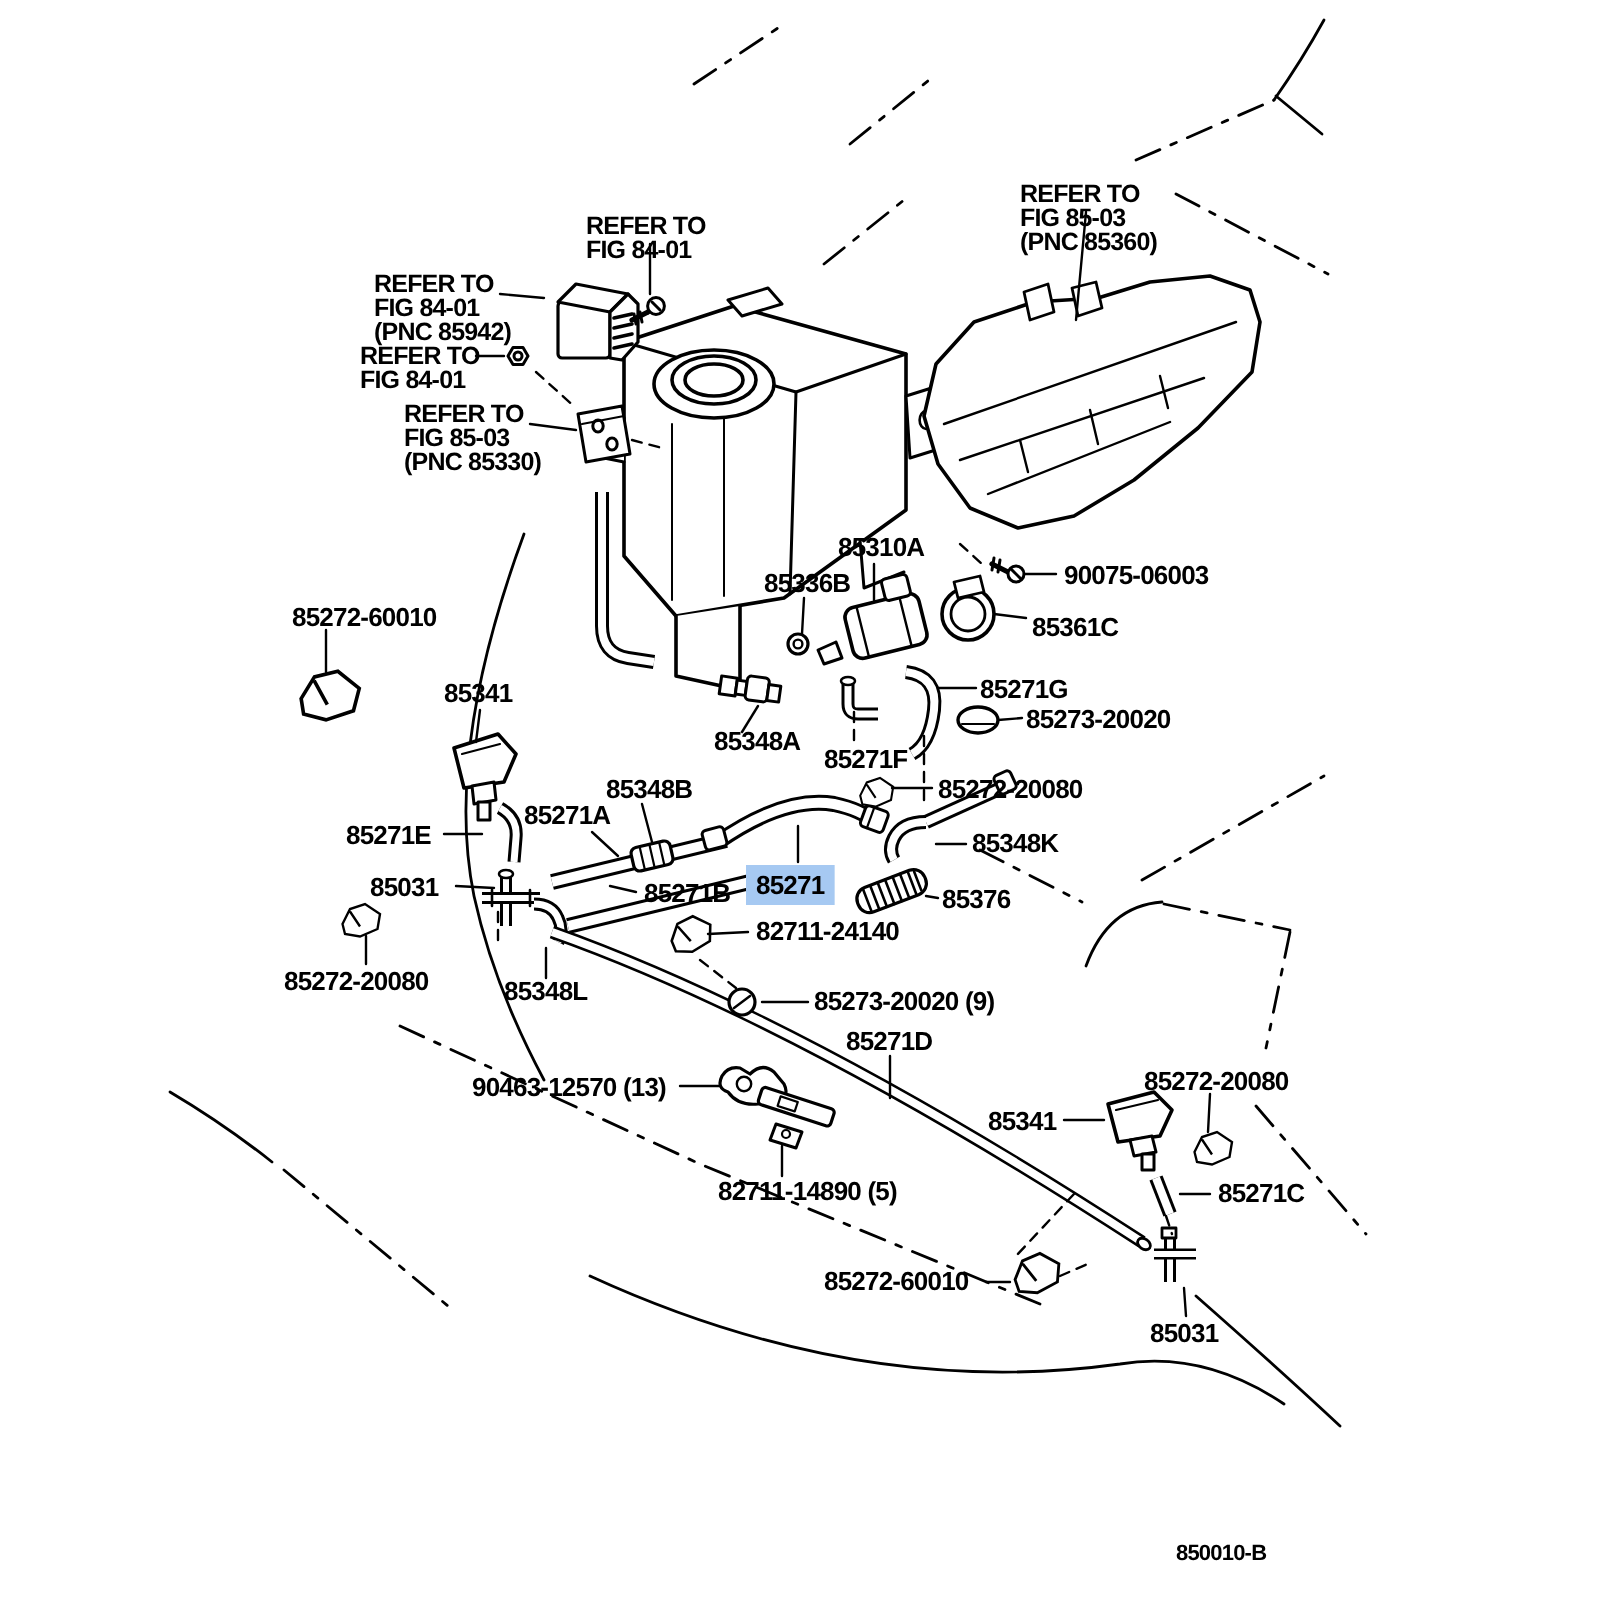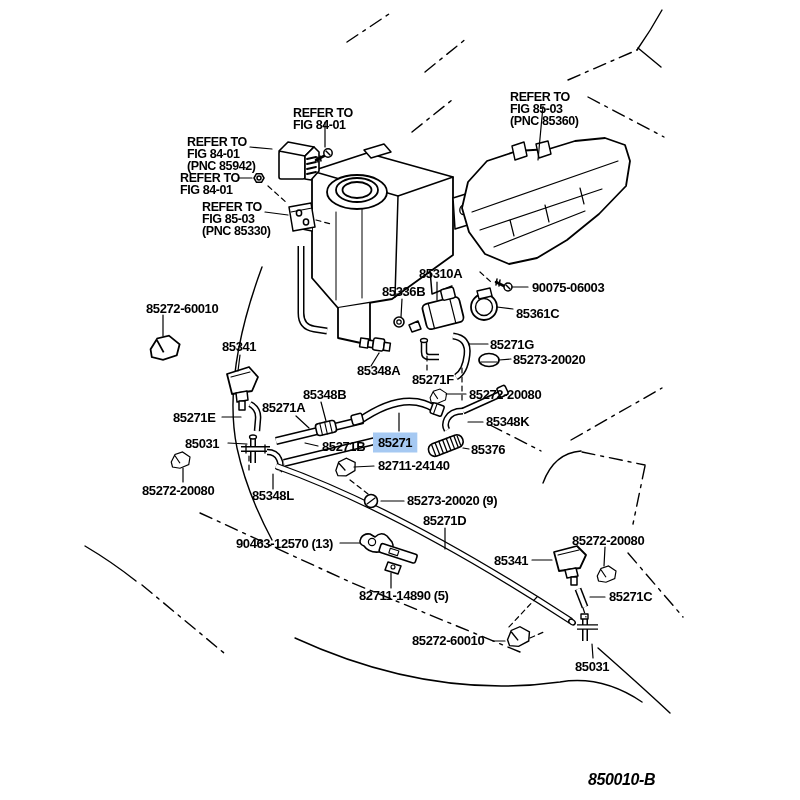--- a/index.html
+++ b/index.html
@@ -2,22 +2,22 @@
 <html><head>
 <meta charset="utf-8">
 <style>
   html,body{margin:0;padding:0;background:#fff;}
   .stage{position:relative;width:800px;height:800px;background:#fff;overflow:hidden;
          font-family:"Liberation Sans",sans-serif;}
   svg{position:absolute;left:0;top:0;}
   svg text{font-family:"Liberation Sans","DejaVu Sans",sans-serif;}
   .part{font-weight:700;font-size:13px;letter-spacing:-0.4px;fill:#000;}
   .note{font-weight:700;font-size:12.5px;letter-spacing:-0.4px;fill:#000;}
-  .figcode{position:absolute;left:588px;top:771px;font-weight:700;font-size:16px;
-           letter-spacing:-0.4px;color:#000;font-style:italic;}
+  .figcode{position:absolute;left:588px;top:771px;font-weight:700;font-size:11px;
+           letter-spacing:-0.4px;color:#000;}
   .art{stroke:#000;fill:none;stroke-linecap:round;stroke-linejoin:round;}
 </style>
 </head>
 <body>
 
 <div class="stage">
 <svg id="art" viewBox="0 0 800 800" width="800" height="800" xmlns="http://www.w3.org/2000/svg">
   <defs>
     <path id="clip-shape" d="M1,8 L4,2 L10,0 L16,4 L15,10 L8,13 L2,12 Z M4,3 L8,9" fill="#fff" stroke="#000" stroke-width="0.95"></path>
   </defs>

